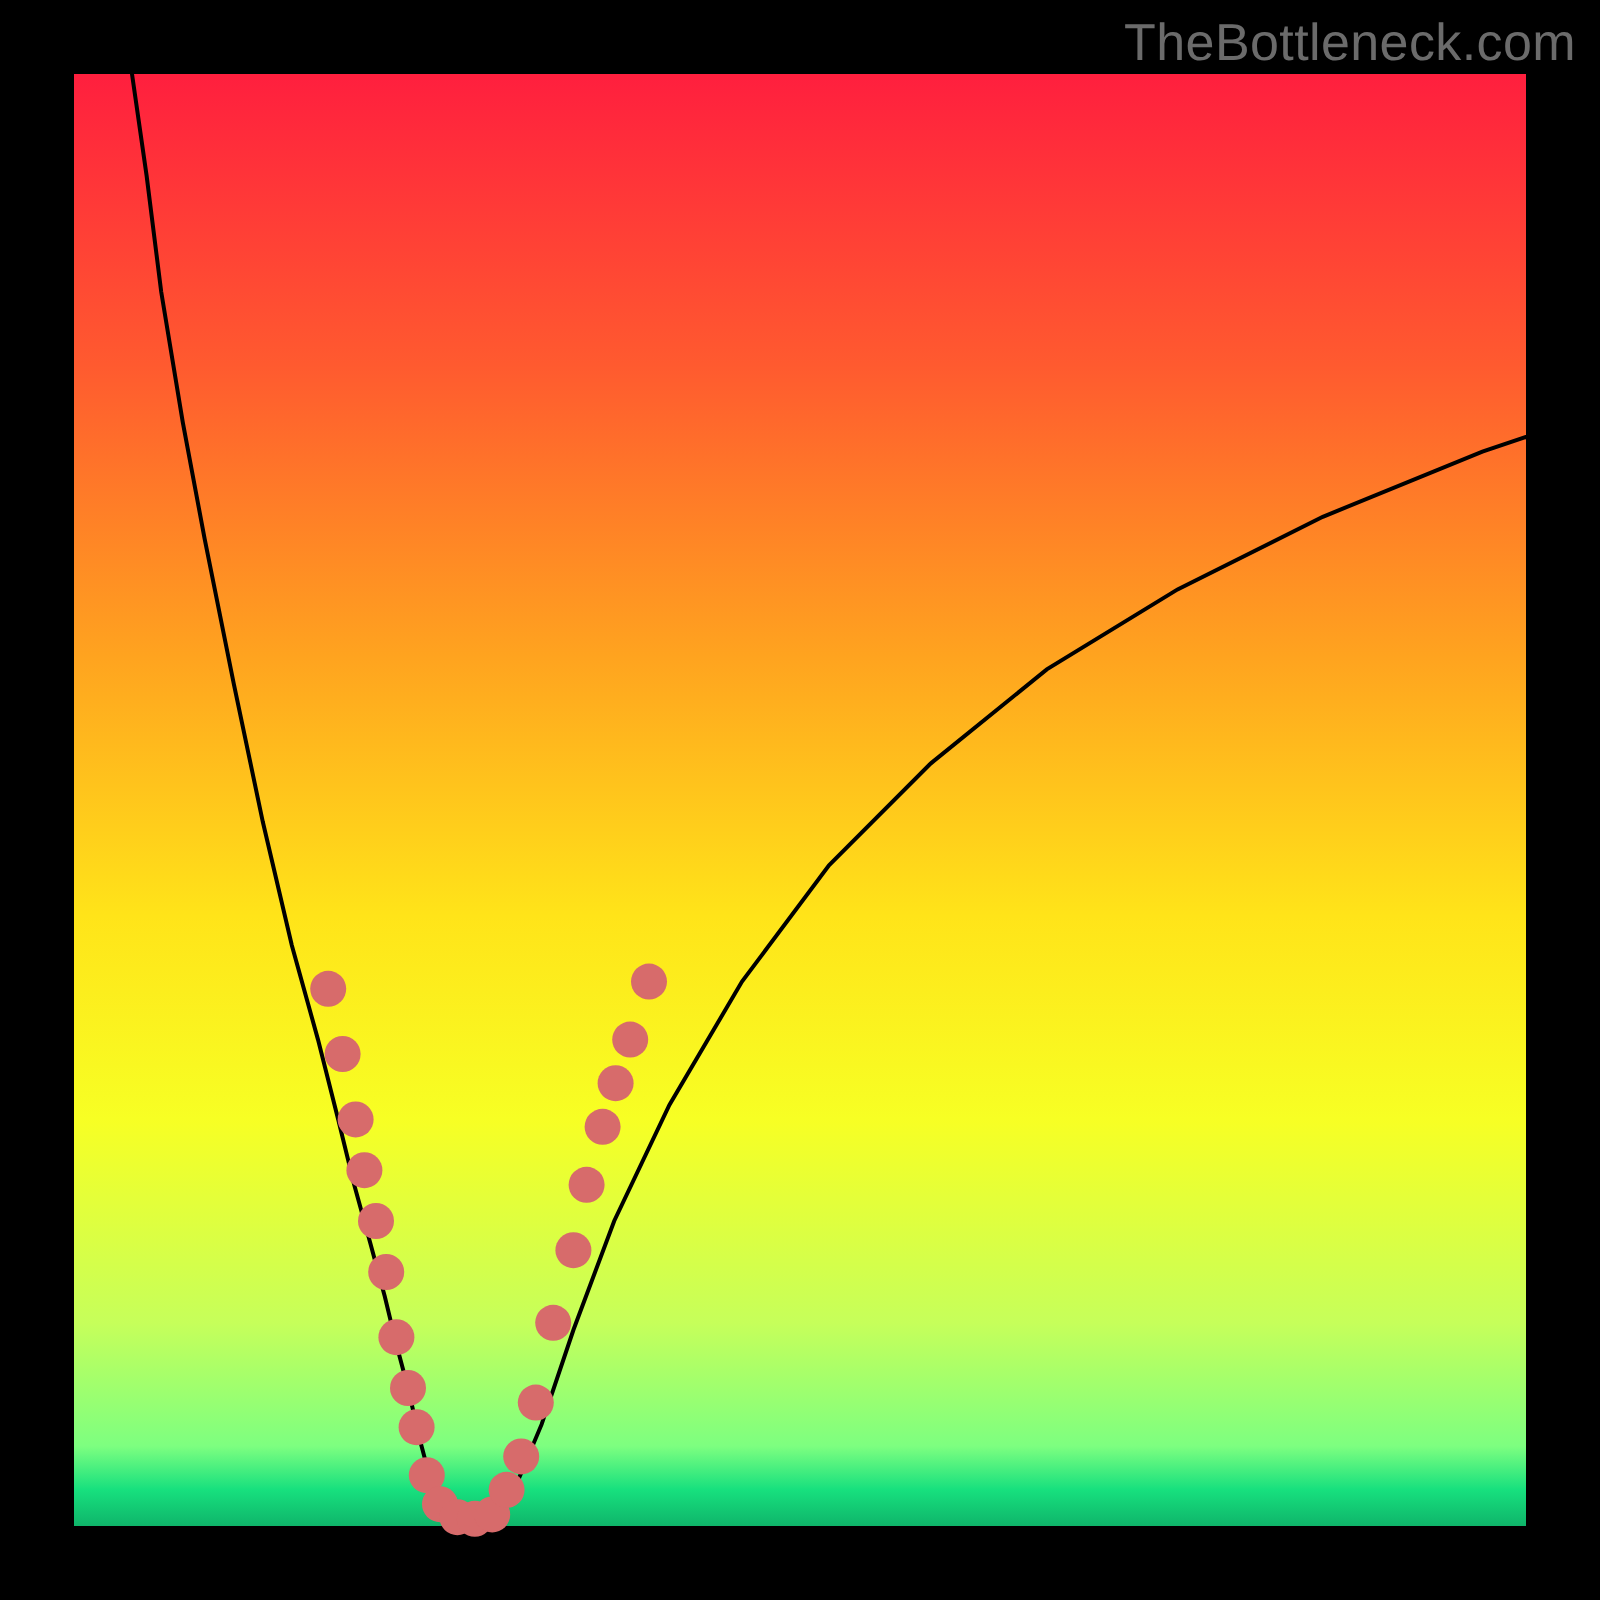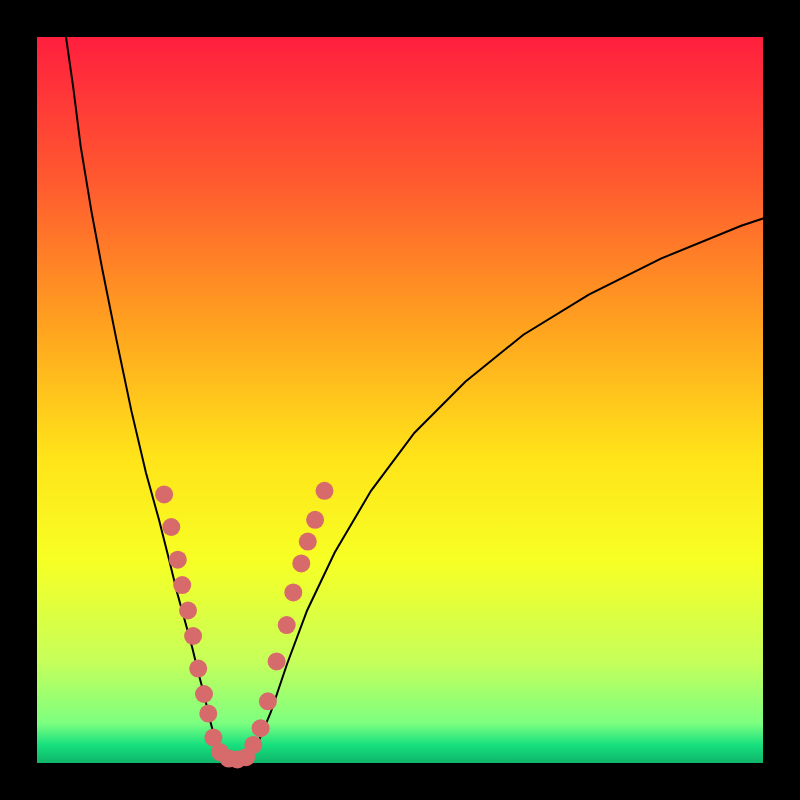--- a/index.html
+++ b/index.html
@@ -29,20 +29,21 @@
   svg {
     position: absolute;
     left: 0;
     top: 0;
   }
 </style>
 </head>
 <body>
 
 <div class="frame">
+  <div class="watermark">TheBottleneck.com</div>
 
   <svg id="chart-svg" width="800" height="800" viewBox="0 0 800 800">
     <defs>
       <linearGradient id="bg-grad" x1="0" y1="0" x2="0" y2="1">
           <stop offset="0%" stop-color="#ff1f3e"></stop>
           <stop offset="20%" stop-color="#ff5a2f"></stop>
           <stop offset="40%" stop-color="#ffa31f"></stop>
           <stop offset="57.99999999999999%" stop-color="#ffe419"></stop>
           <stop offset="72%" stop-color="#f7ff24"></stop>
           <stop offset="86%" stop-color="#c6ff5a"></stop>

